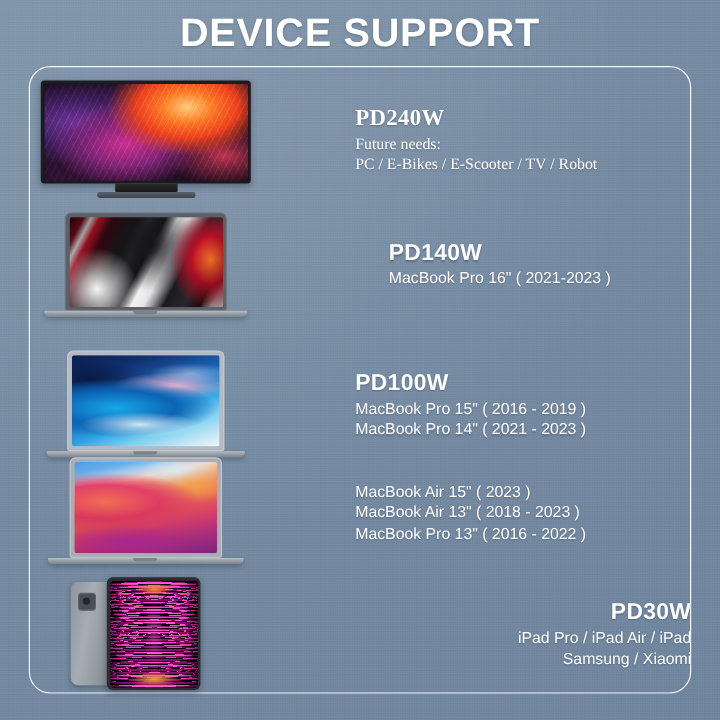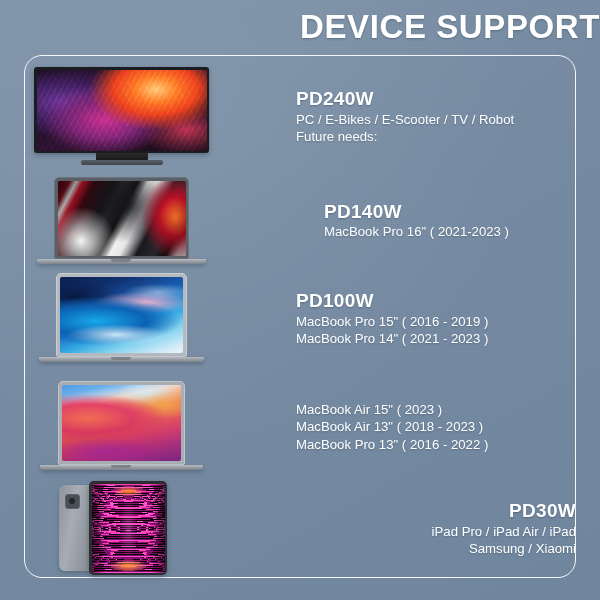--- a/index.html
+++ b/index.html
@@ -33,21 +33,21 @@
       repeating-linear-gradient(90deg, rgba(255,255,255,0.05) 0 1px, rgba(0,0,0,0.04) 1px 2px);
     pointer-events: none;
   }
 
   
   .title {
     position: absolute;
     top: 8px;
     left: 0;
     width: 600px;
-    text-align: right;
+    text-align: center;
     color: #ffffff;
     font-size: 33px;
     font-weight: bold;
     letter-spacing: 0.6px;
     text-shadow: 0 1px 2px rgba(30,45,60,0.35);
     z-index: 5;
   }
 
   
   .frame {
@@ -271,36 +271,36 @@
 <body>
 
 <div id="poster"></div>
 
 <div class="title">DEVICE SUPPORT</div>
 
 <div class="frame"></div>
 
 <div class="rows">
 
-  <div class="row" style="top:8px; height:108px;">
+  <div class="row" style="top:8px; height:108px;font-family:Liberation Serif, serif;">
     <div class="row-visual">
       <div class="tv-wrap">
         <div class="tv-body">
           <div class="tv-screen">
             <div class="tv-art"></div>
           </div>
         </div>
         <div class="tv-neck"></div>
         <div class="tv-base"></div>
       </div>
     </div>
     <div class="row-text">
       <div class="watt">PD240W</div>
+      <div class="desc">Future needs:</div>
       <div class="desc">PC / E-Bikes / E-Scooter / TV / Robot</div>
-      <div class="desc">Future needs:</div>
     </div>
   </div>
 
   <div class="row" style="top:116px; height:100px;gap:28px;">
     <div class="row-visual">
       <div class="lap-wrap" style="left:10px; width:175px;">
         <div class="lap-lid" style="left:20px; top:4px; width:135px; height:82px; background:#5a6067; padding:2.5px; border:1px solid #6d737a;">
           <div class="lap-screen">
             <div class="art-mbp16"></div>
           </div>
@@ -308,21 +308,21 @@
         <div class="lap-base" style="left:3px; top:86px; width:169px;"></div>
         <div class="lap-notch" style="left:77px; top:86px;"></div>
       </div>
     </div>
     <div class="row-text">
       <div class="watt">PD140W</div>
       <div class="desc">MacBook Pro 16" ( 2021-2023 )</div>
     </div>
   </div>
 
-  <div class="row" style="top:212px; height:104px;">
+  <div class="row" style="top:231px; height:104px;">
     <div class="row-visual">
       <div class="lap-wrap" style="left:10px; width:175px;">
         <div class="lap-lid" style="left:22px; top:4px; width:131px; height:84px; background:#b5bac0; padding:3px; border:1px solid #c9ced3;">
           <div class="lap-screen">
             <div class="art-blue"></div>
           </div>
         </div>
         <div class="lap-base" style="left:5px; top:88px; width:165px;"></div>
         <div class="lap-notch" style="left:77px; top:88px;"></div>
       </div>

